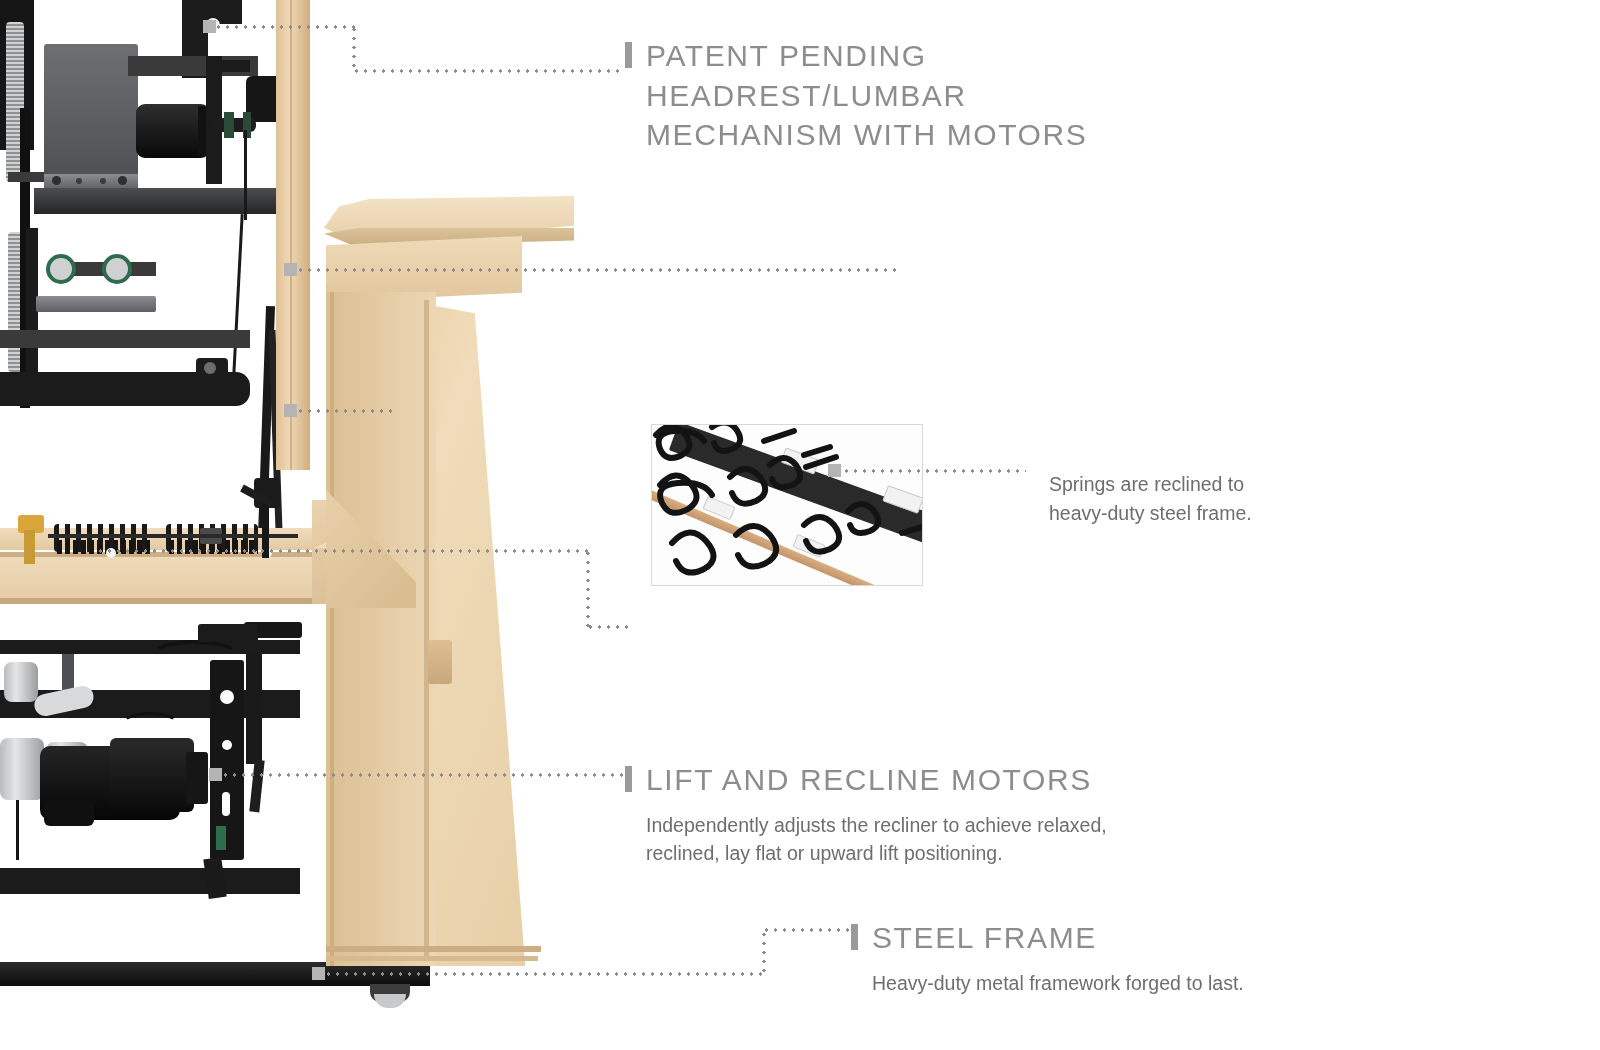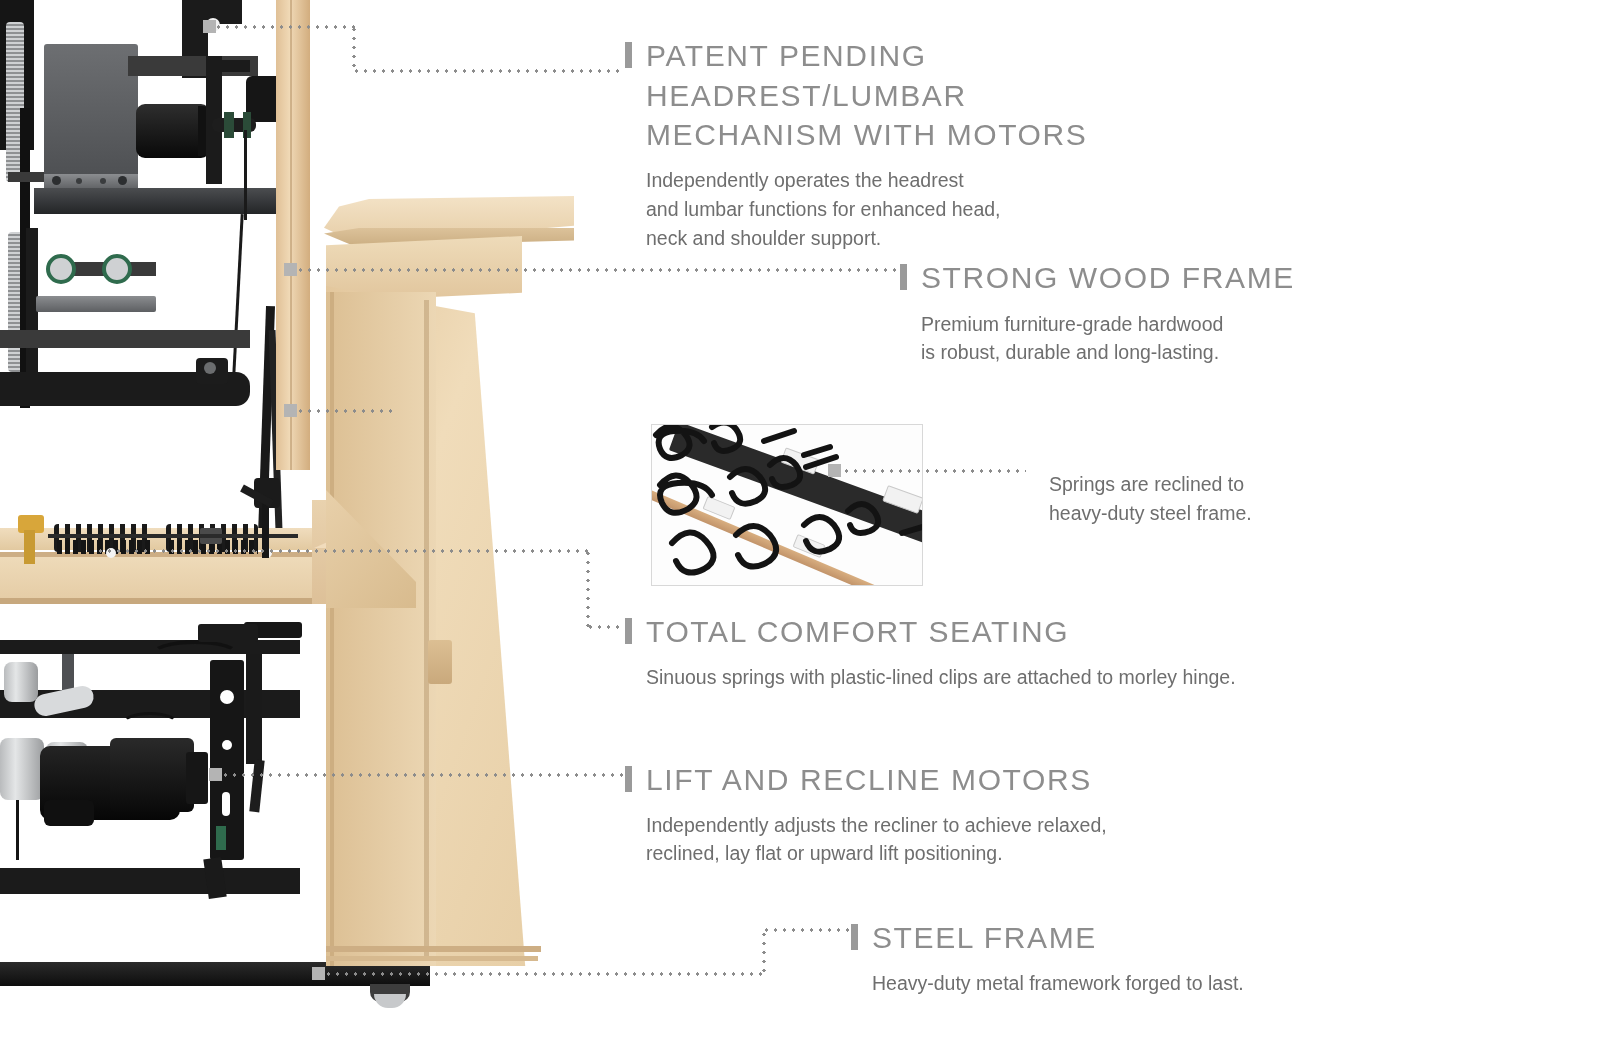--- a/index.html
+++ b/index.html
@@ -264,46 +264,28 @@
   <div class="dot-h" style="left:324px;top:972px;width:442px;"></div>
   <div class="dot-v" style="left:762px;top:930px;height:44px;"></div>
   <div class="dot-h" style="left:762px;top:928px;width:92px;"></div>
 
   <div class="callout" style="left:625px;top:36px;width:600px;">
     <div class="hd-row">
       <div class="tickbar"></div>
       <div class="hd">PATENT PENDING HEADREST/LUMBAR
 MECHANISM WITH MOTORS</div>
     </div>
-    <div class="bd" style="margin-left:21px;margin-top:11px;">Independently operates the headrest
-and lumbar functions for enhanced head,
-neck and shoulder support.</div>
-  </div>
-
-  <div class="callout" style="left:900px;top:258px;width:520px;">
-    <div class="hd-row">
-      <div class="tickbar"></div>
-      <div class="hd">STRONG WOOD FRAME</div>
-    </div>
-    <div class="bd" style="margin-left:21px;margin-top:12px;">Premium furniture-grade hardwood
-is robust, durable and long-lasting.</div>
-  </div>
+  </div>
+
 
   <div class="callout" style="left:1028px;top:458px;width:420px;">
     <div class="bd" style="margin-left:21px;margin-top:12px;">Springs are reclined to
 heavy-duty steel frame.</div>
   </div>
 
-  <div class="callout" style="left:625px;top:612px;width:700px;">
-    <div class="hd-row">
-      <div class="tickbar"></div>
-      <div class="hd">TOTAL COMFORT SEATING</div>
-    </div>
-    <div class="bd" style="margin-left:21px;margin-top:11px;">Sinuous springs with plastic-lined clips are attached to morley hinge.</div>
-  </div>
 
   <div class="callout" style="left:851px;top:918px;width:560px;">
     <div class="hd-row">
       <div class="tickbar"></div>
       <div class="hd">STEEL FRAME</div>
     </div>
     <div class="bd" style="margin-left:21px;margin-top:11px;">Heavy-duty metal framework forged to last.</div>
   </div>
 
   <div class="callout" style="left:625px;top:760px;width:620px;">

